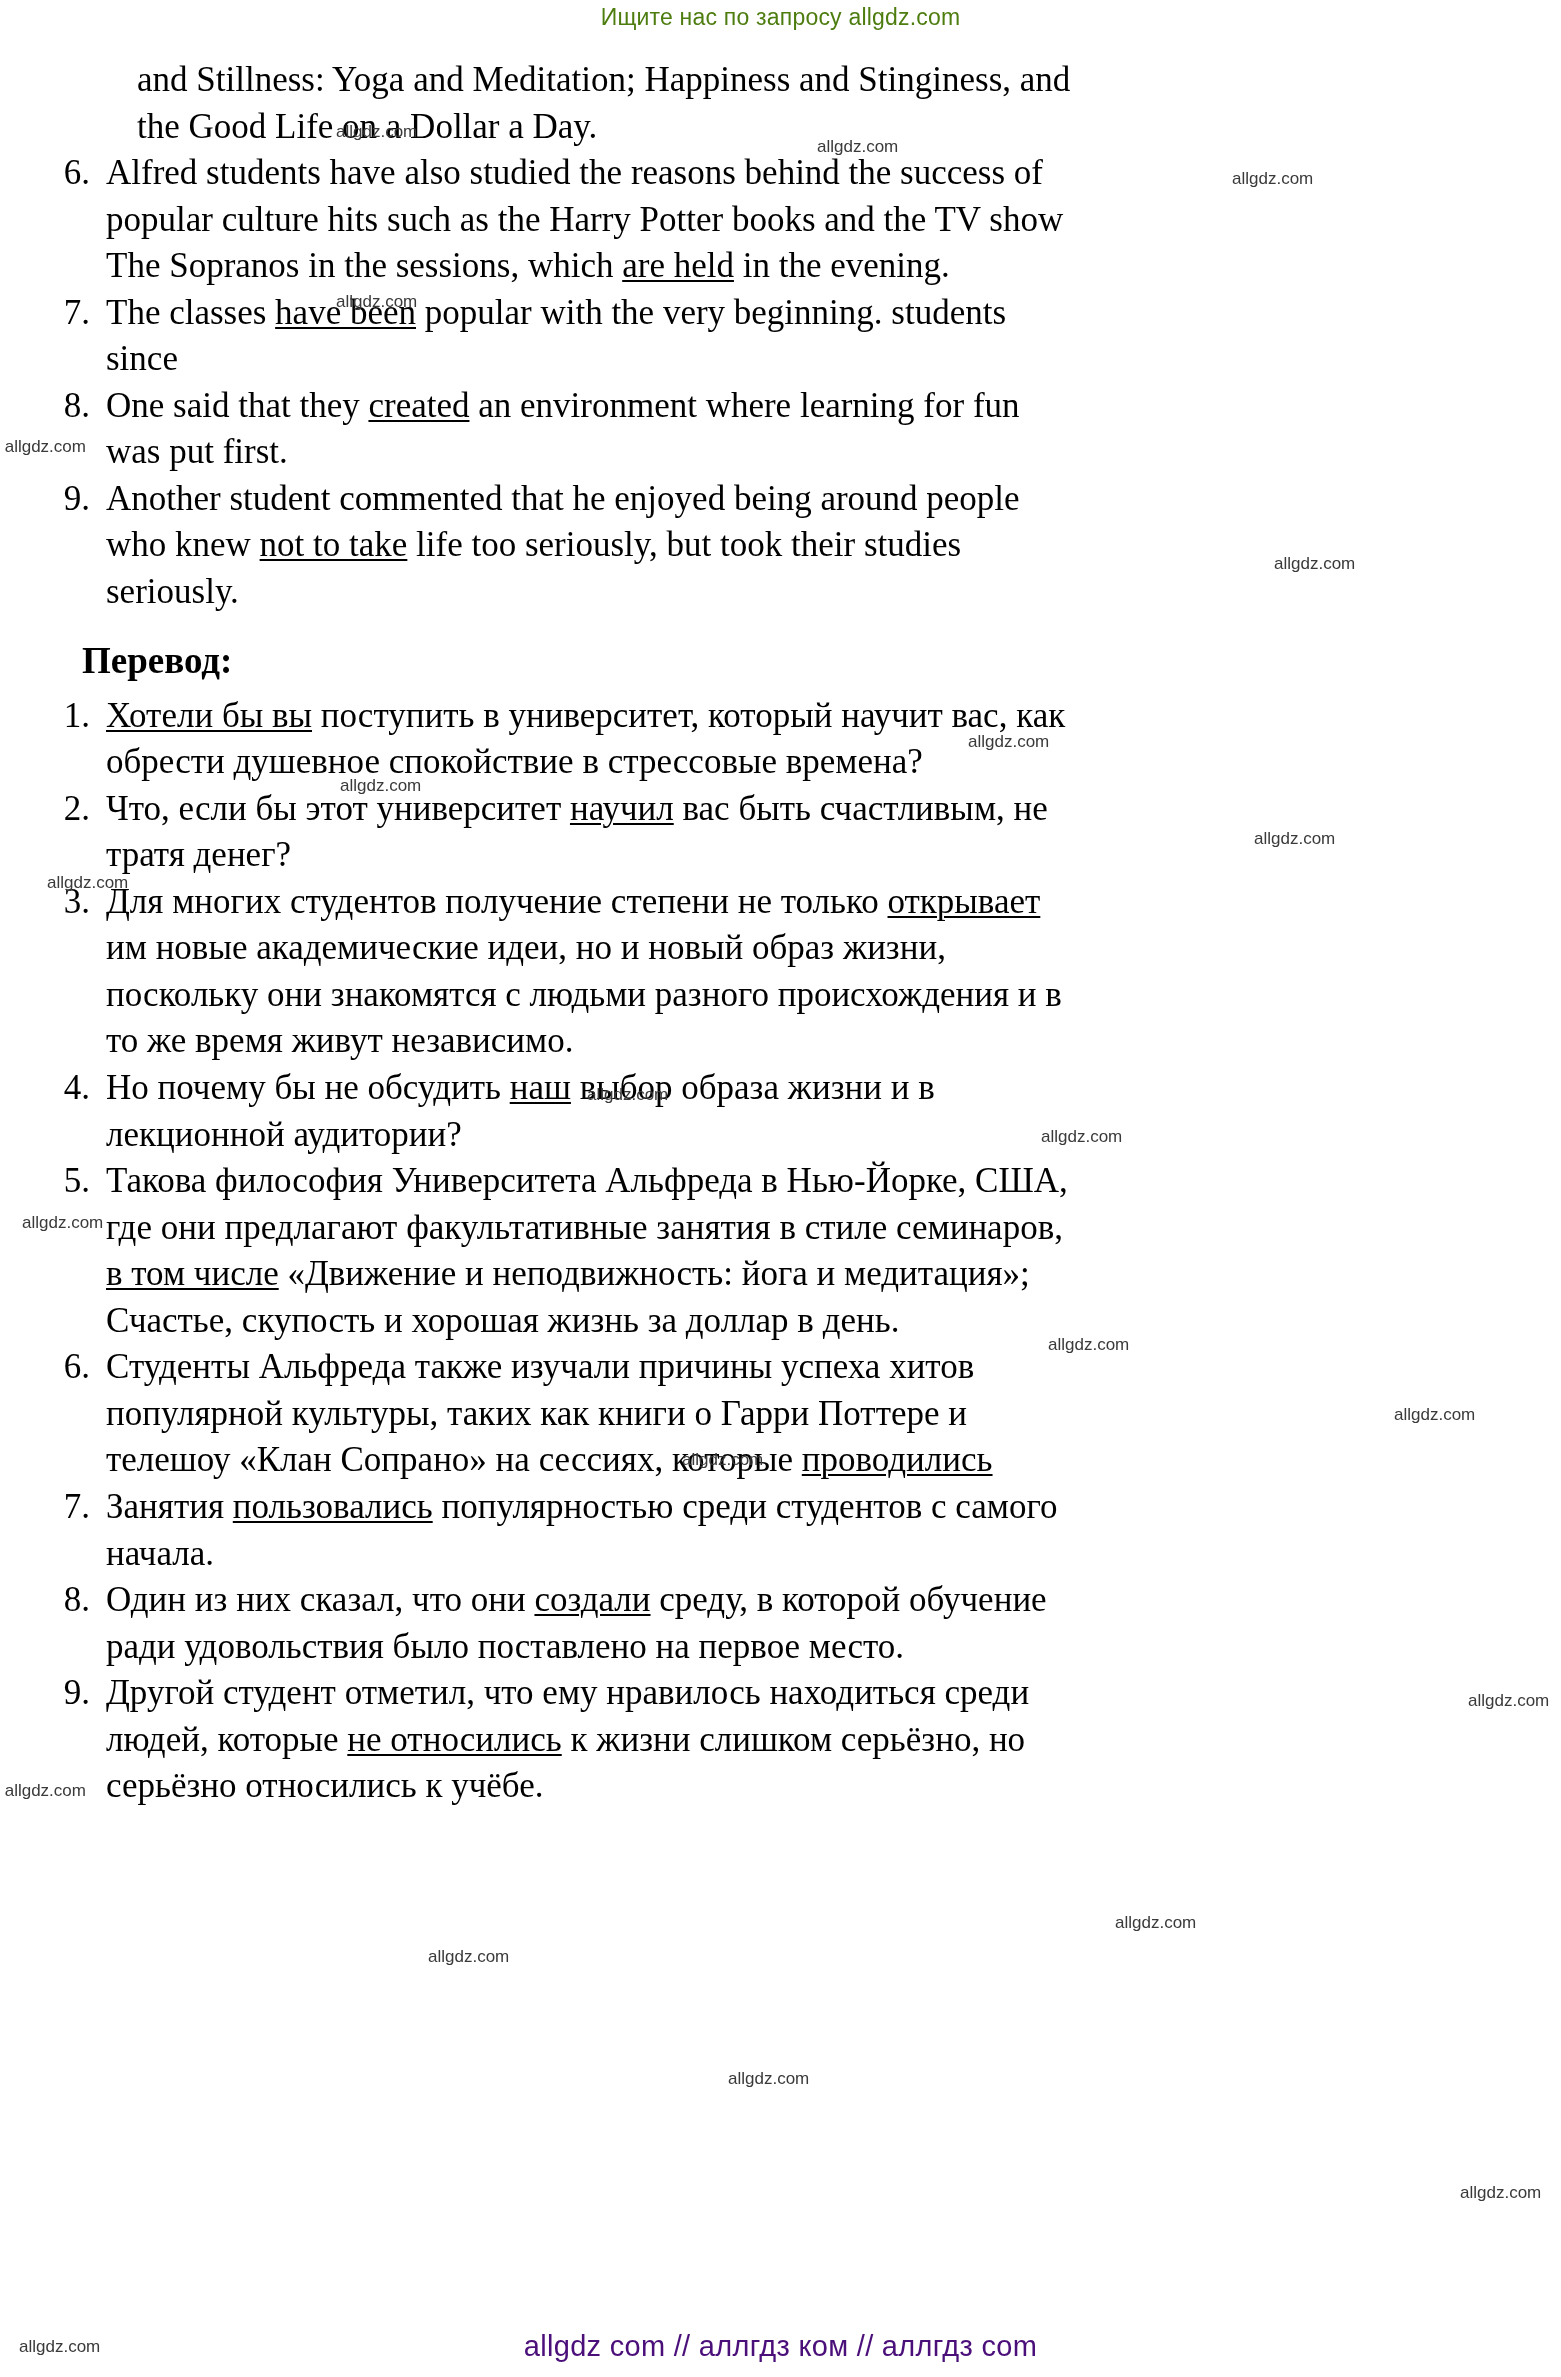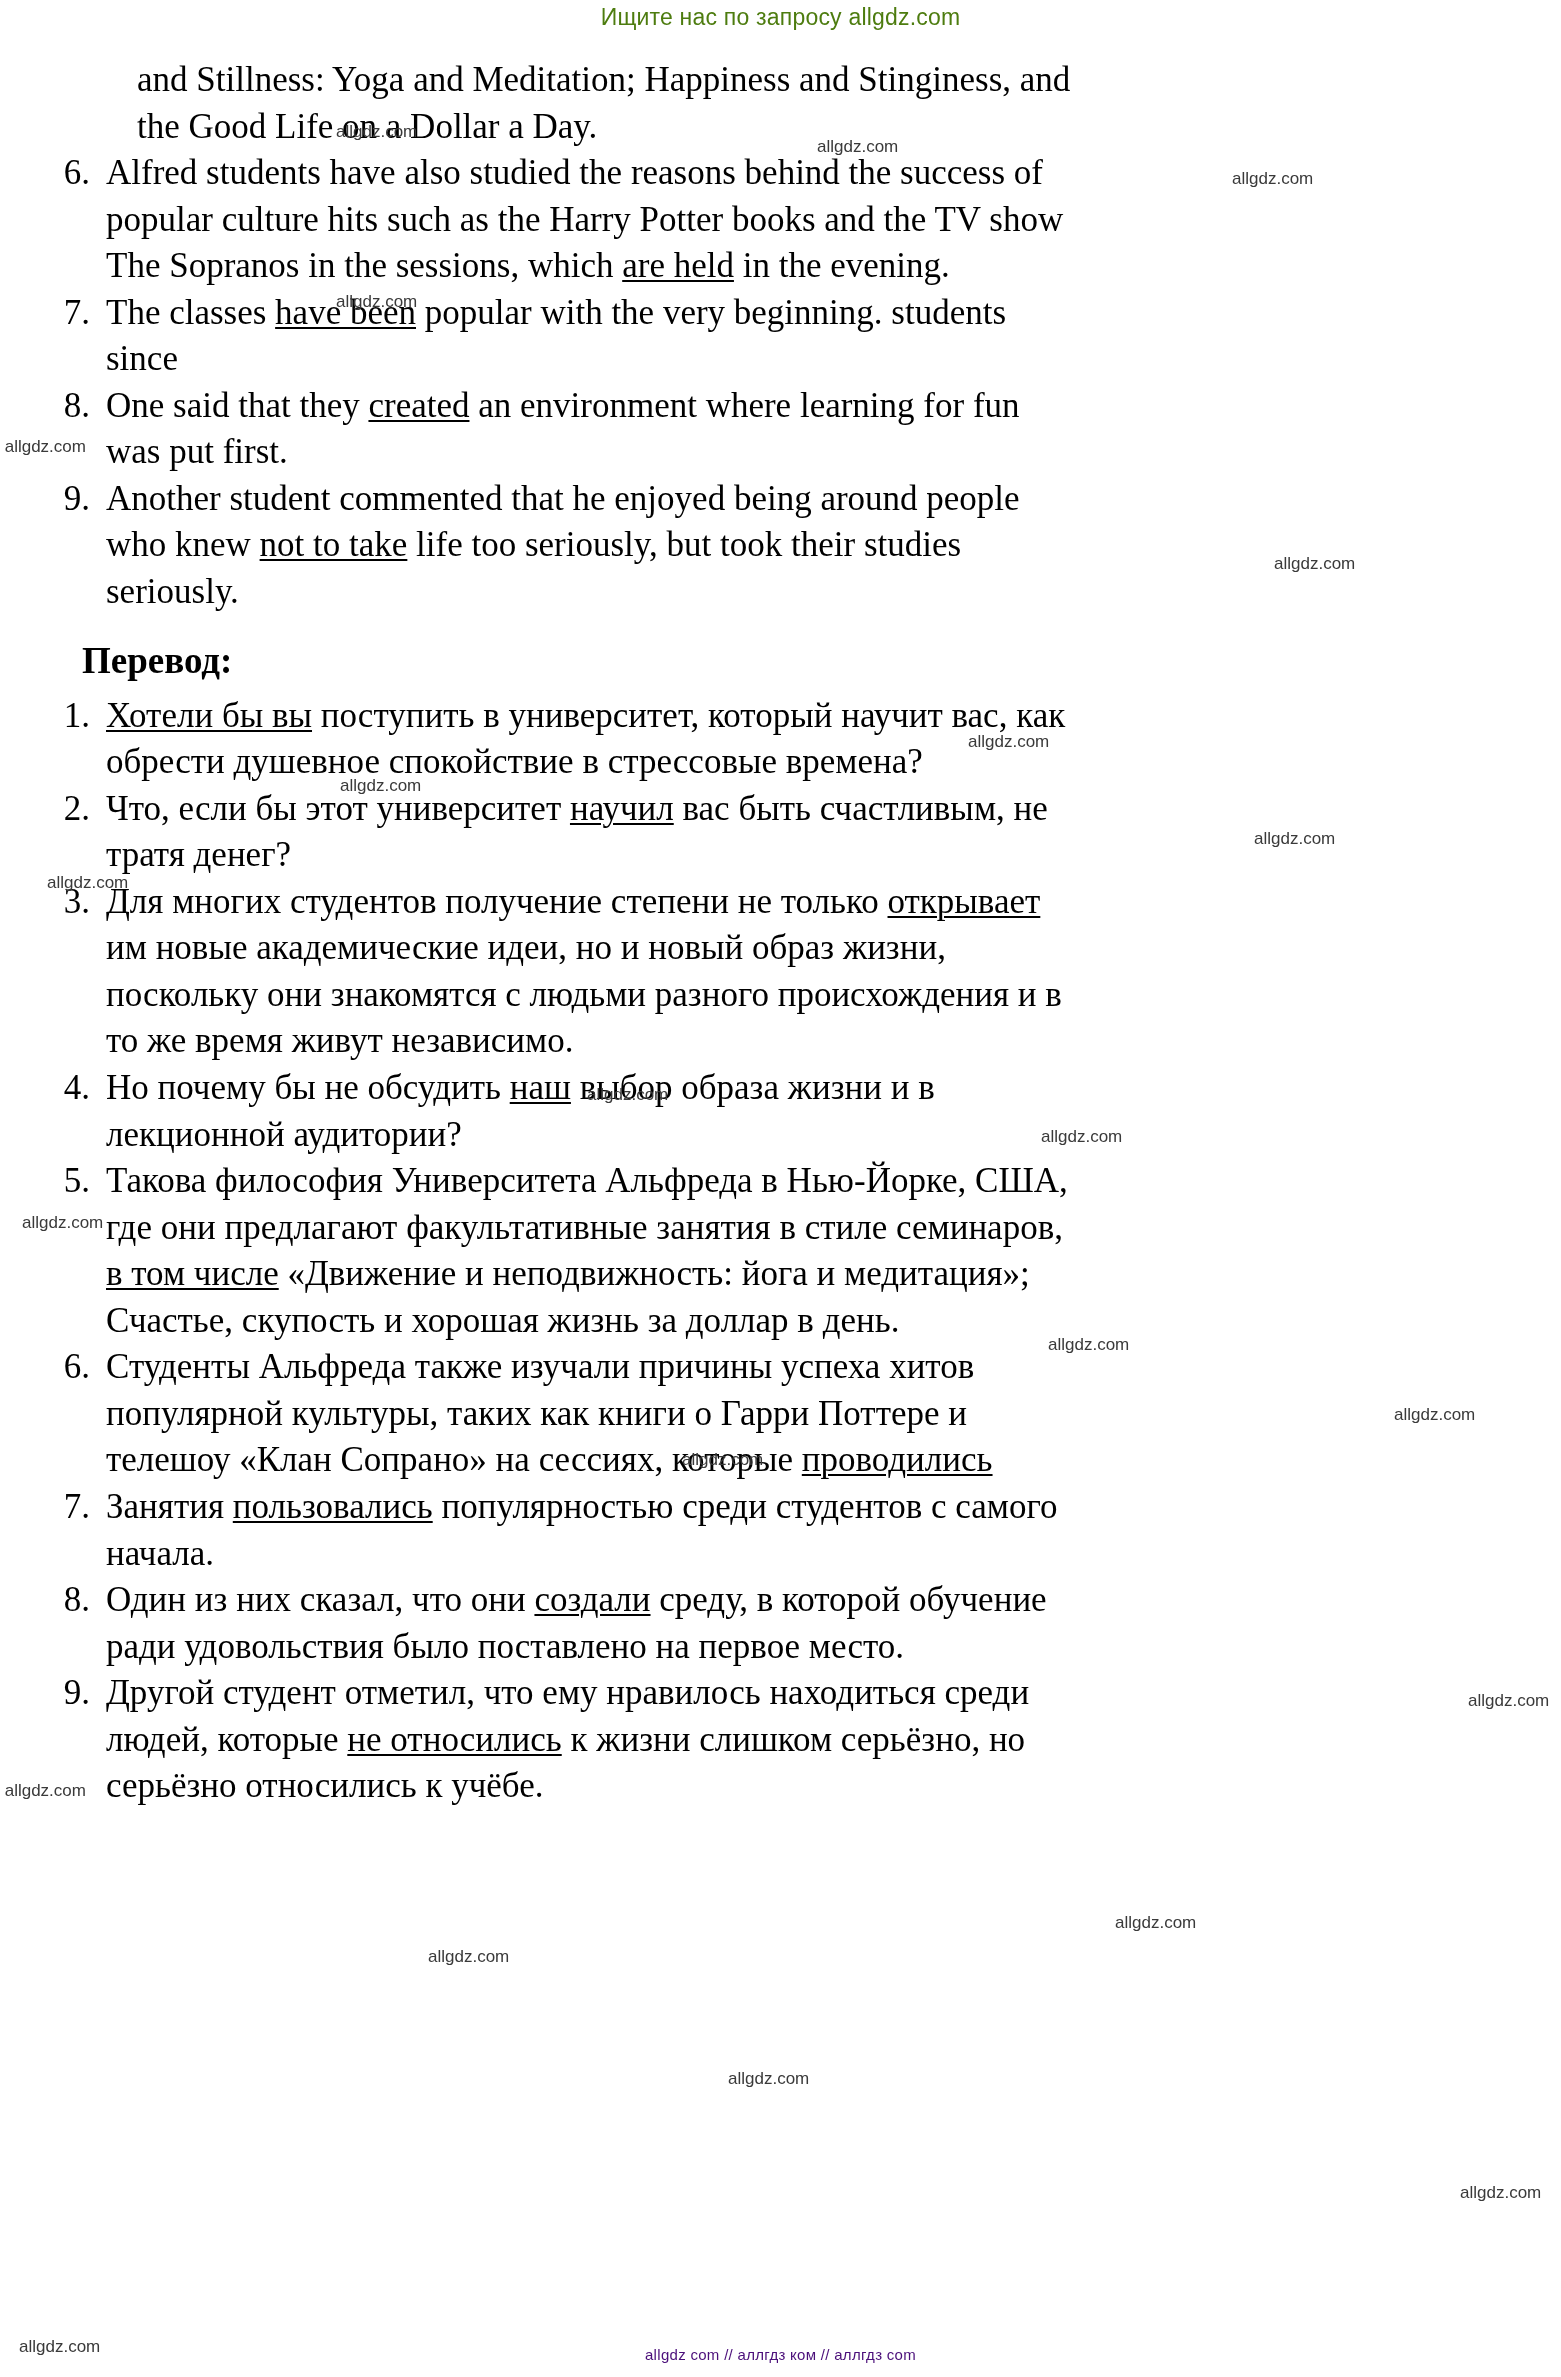--- a/index.html
+++ b/index.html
@@ -31,21 +31,21 @@
   }
 
   
   .bottom-footer {
     position: absolute;
     bottom: 14.4px;
     left: 0;
     width: 1561px;
     text-align: center;
     font-family: "Liberation Sans", "DejaVu Sans", sans-serif;
-    font-size: 15px;
+    font-size: 29px;
     color: #4b0f7a;
     letter-spacing: 0.3px;
   }
 
   
   .doc {
     position: absolute;
     top: 57px;
     left: 0;
     width: 1561px;

